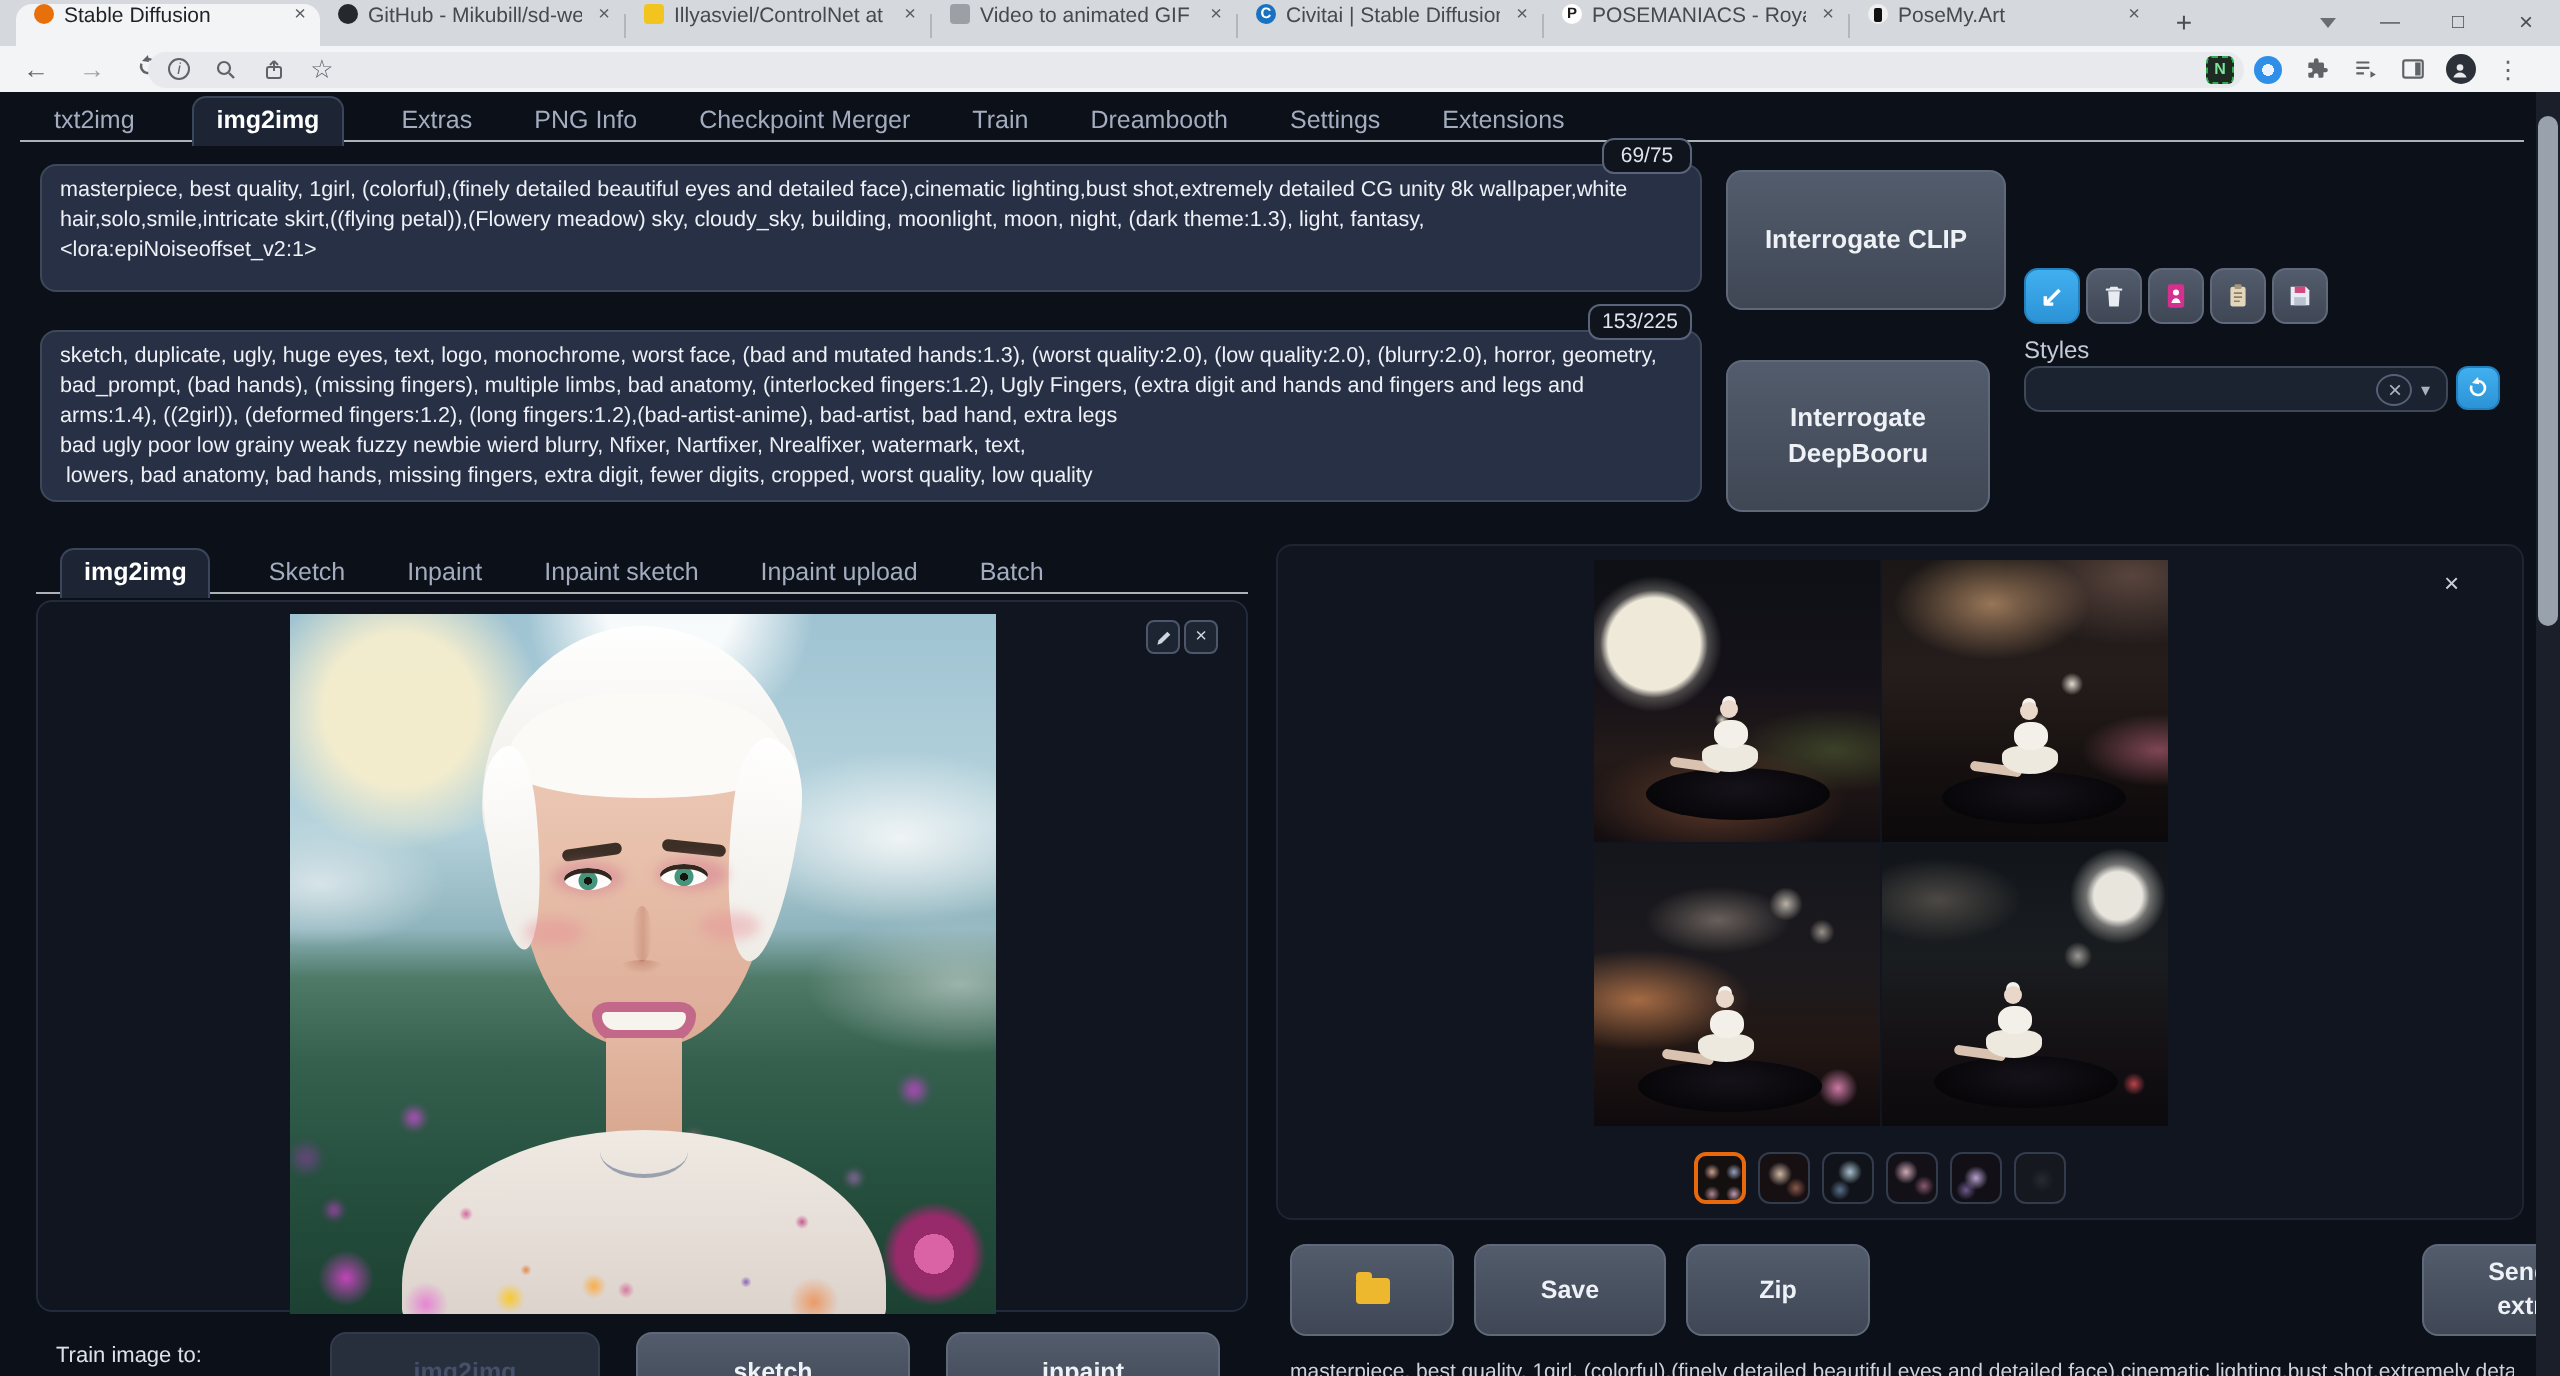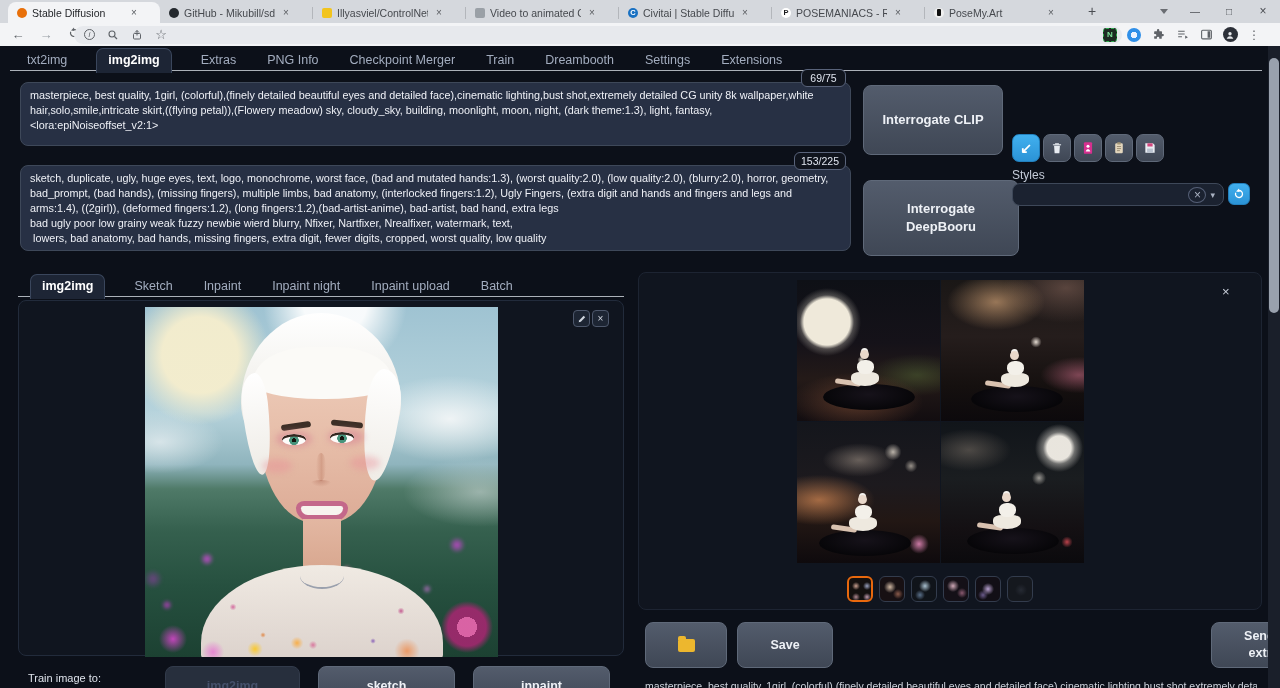--- a/index.html
+++ b/index.html
@@ -2,22 +2,22 @@
 <html><head>
 <meta charset="utf-8">
 <style>
   *{box-sizing:border-box;margin:0;padding:0}
   html,body{background:#20232a}
   .screen{position:relative;width:1280px;height:688px;overflow:hidden;
     font-family:"Liberation Sans",sans-serif;background:#0c1019}
 
   
   .tabstrip{position:absolute;left:0;top:0;width:1280px;height:23px;background:#d5d8dd;display:flex;align-items:flex-end}
-  .btab{position:relative;width:152px;height:21px;display:flex;align-items:center;gap:5px;
-    padding:0 20px 0 9px;border-radius:8px 8px 0 0;color:#46494e;font-size:10.5px;cursor:pointer}
+  .btab{position:relative;width:152px;height:21px;display:flex;gap:5px;
+    padding:0 4px 0 9px;border-radius:8px 8px 0 0;color:#46494e;font-size:10.5px;cursor:pointer}
   .btab .ttl{flex:1;white-space:nowrap;overflow:hidden}
   .btab .x{font-size:10px;color:#5a5d62;width:12px;text-align:center}
   .btab.active{background:#f3f4f6;color:#1f2125}
   .sep{width:1px;height:12px;background:#b3b6bb;margin-bottom:4px}
   .fav{width:10px;height:10px;border-radius:50%;flex:none;font-size:7.5px;line-height:10px;text-align:center;font-weight:bold}
   .newtab{width:22px;height:20px;margin:0 0 1px 4px;text-align:center;font-size:14px;color:#4a4d52;line-height:19px;cursor:pointer}
   .wctrl{position:absolute;top:0;height:22px;display:flex;align-items:center;color:#4a4d52}
   .wbtn{width:34px;text-align:center;font-size:10px;cursor:pointer}
   .chev{width:0;height:0;border-left:4px solid transparent;border-right:4px solid transparent;border-top:5px solid #6a6d72;margin:0 10px}
   .toolbar{position:absolute;left:0;top:23px;width:1280px;height:23px;background:#f3f4f6;display:flex;align-items:center}
@@ -258,21 +258,21 @@
     <textarea class="ta" style="left: 20px; top: 36px; width: 831px; height: 64px;" spellcheck="false">masterpiece, best quality, 1girl, (colorful),(finely detailed beautiful eyes and detailed face),cinematic lighting,bust shot,extremely detailed CG unity 8k wallpaper,white hair,solo,smile,intricate skirt,((flying petal)),(Flowery meadow) sky, cloudy_sky, building, moonlight, moon, night, (dark theme:1.3), light, fantasy,
 &lt;lora:epiNoiseoffset_v2:1&gt;</textarea>
     <div class="badge" style="left:801px;top:23px;width:45px;height:18px">69/75</div>
 
     <textarea class="ta" style="left: 20px; top: 119px; width: 831px; height: 86px;" spellcheck="false">sketch, duplicate, ugly, huge eyes, text, logo, monochrome, worst face, (bad and mutated hands:1.3), (worst quality:2.0), (low quality:2.0), (blurry:2.0), horror, geometry, bad_prompt, (bad hands), (missing fingers), multiple limbs, bad anatomy, (interlocked fingers:1.2), Ugly Fingers, (extra digit and hands and fingers and legs and arms:1.4), ((2girl)), (deformed fingers:1.2), (long fingers:1.2),(bad-artist-anime), bad-artist, bad hand, extra legs
 bad ugly poor low grainy weak fuzzy newbie wierd blurry, Nfixer, Nartfixer, Nrealfixer, watermark, text,
  lowers, bad anatomy, bad hands, missing fingers, extra digit, fewer digits, cropped, worst quality, low quality</textarea>
     <div class="badge" style="left:794px;top:106px;width:52px;height:18px">153/225</div>
 
     <div class="gbtn" style="left:863px;top:39px;width:140px;height:70px;font-size:13px">Interrogate CLIP</div>
-    <div class="gbtn" style="left:863px;top:134px;width:156px;height:76px;font-size:13px;padding:0 26px">Interrogate DeepBooru</div>
+    <div class="gbtn" style="left:863px;top:134px;width:132px;height:76px;font-size:13px;padding:0 26px">Interrogate DeepBooru</div>
 
     <div class="gbtn micro blue" style="left:1012px;top:88px;color:#fff">
         <span>↙</span>
       </div>
     <div class="gbtn micro" style="left:1043px;top:88px">
       <svg width="14" height="14" viewBox="0 0 24 24">
           <path fill="#e8ecf2" d="M7 8h10l-.9 13H7.9L7 8zm2-4h6l1 2.2H8L9 4z"></path>
           <rect x="5" y="5.6" width="14" height="1.8" fill="#e8ecf2"></rect>
         </svg>
     </div>
@@ -308,21 +308,21 @@
           <path d="M12 5a7 7 0 1 1-6.6 4.6" stroke="#fff" stroke-width="2.6" fill="none"></path>
           <path d="M12 1l1.2 7.2L6 7z" fill="#fff"></path>
         </svg>
     </div>
 
     <div class="hline" style="left:18px;top:250px;width:606px"></div>
     <div class="subtabs" style="left:30px;top:227px">
       <span class="ntab active" style="font-size:12.5px">img2img</span>
       <span class="ntab">Sketch</span>
       <span class="ntab">Inpaint</span>
-      <span class="ntab">Inpaint night</span>
+      <span class="ntab">Inpaint sketch</span>
       <span class="ntab">Inpaint upload</span>
       <span class="ntab">Batch</span>
     </div>
 
     <div class="panel" style="left:18px;top:254px;width:606px;height:356px"></div>
 
     <div class="photo" style="left:145px;top:261px;width:353px;height:350px">
       <div class="pp pflow"></div>
       <div class="pp" style="left:96px;top:6px;width:160px;height:150px;background:linear-gradient(180deg,#ffffff,#edebe5 70%,#e0ddd5);border-radius:50% 50% 42% 42%/60% 60% 40% 40%"></div>
       <div class="pp" style="left:114px;top:48px;width:126px;height:168px;background:linear-gradient(180deg,#eecdbb 0%,#e6bca7 55%,#dcab96 100%);border-radius:50% 50% 44% 44%/42% 42% 56% 56%"></div>
@@ -402,20 +402,21 @@
       <div class="thumb" style="left:64px;background:radial-gradient(circle 6px at 13px 9px,#a9c0cf,transparent),radial-gradient(circle 5px at 8px 18px,#5a708a,transparent),#10141a"></div>
       <div class="thumb" style="left:96px;background:radial-gradient(circle 6px at 9px 9px,#cfa9b7,transparent),radial-gradient(circle 5px at 18px 16px,#8a5a70,transparent),#141017"></div>
       <div class="thumb" style="left:128px;background:radial-gradient(circle 6px at 12px 12px,#b7a0cf,transparent),radial-gradient(circle 5px at 7px 18px,#6a5a8a,transparent),#120f16"></div>
       <div class="thumb" style="left:160px;background:radial-gradient(circle 6px at 13px 13px,#262a33,transparent),#15181e"></div>
     </div>
 
     <div class="gbtn" style="left:645px;top:576px;width:82px;height:46px">
         <span class="folderic"></span>
       </div>
     <div class="gbtn" style="left:737px;top:576px;width:96px;height:46px">Save</div>
+    <div class="gbtn" style="left:843px;top:576px;width:92px;height:46px">Zip</div>
     <div class="gbtn" style="left:1211px;top:576px;width:112px;height:46px;padding:0 18px">Send to extras</div>
 
     <div style="position:absolute;left:645px;top:634px;width:612px;height:8px;overflow:hidden;font-size:10.5px;color:#ced3dc;white-space:nowrap">masterpiece, best quality, 1girl, (colorful),(finely detailed beautiful eyes and detailed face),cinematic lighting,bust shot,extremely detailed CG</div>
 
     <div class="sbtrack">
         <div class="sbthumb"></div>
       </div>
   </div>
 </div>
 

